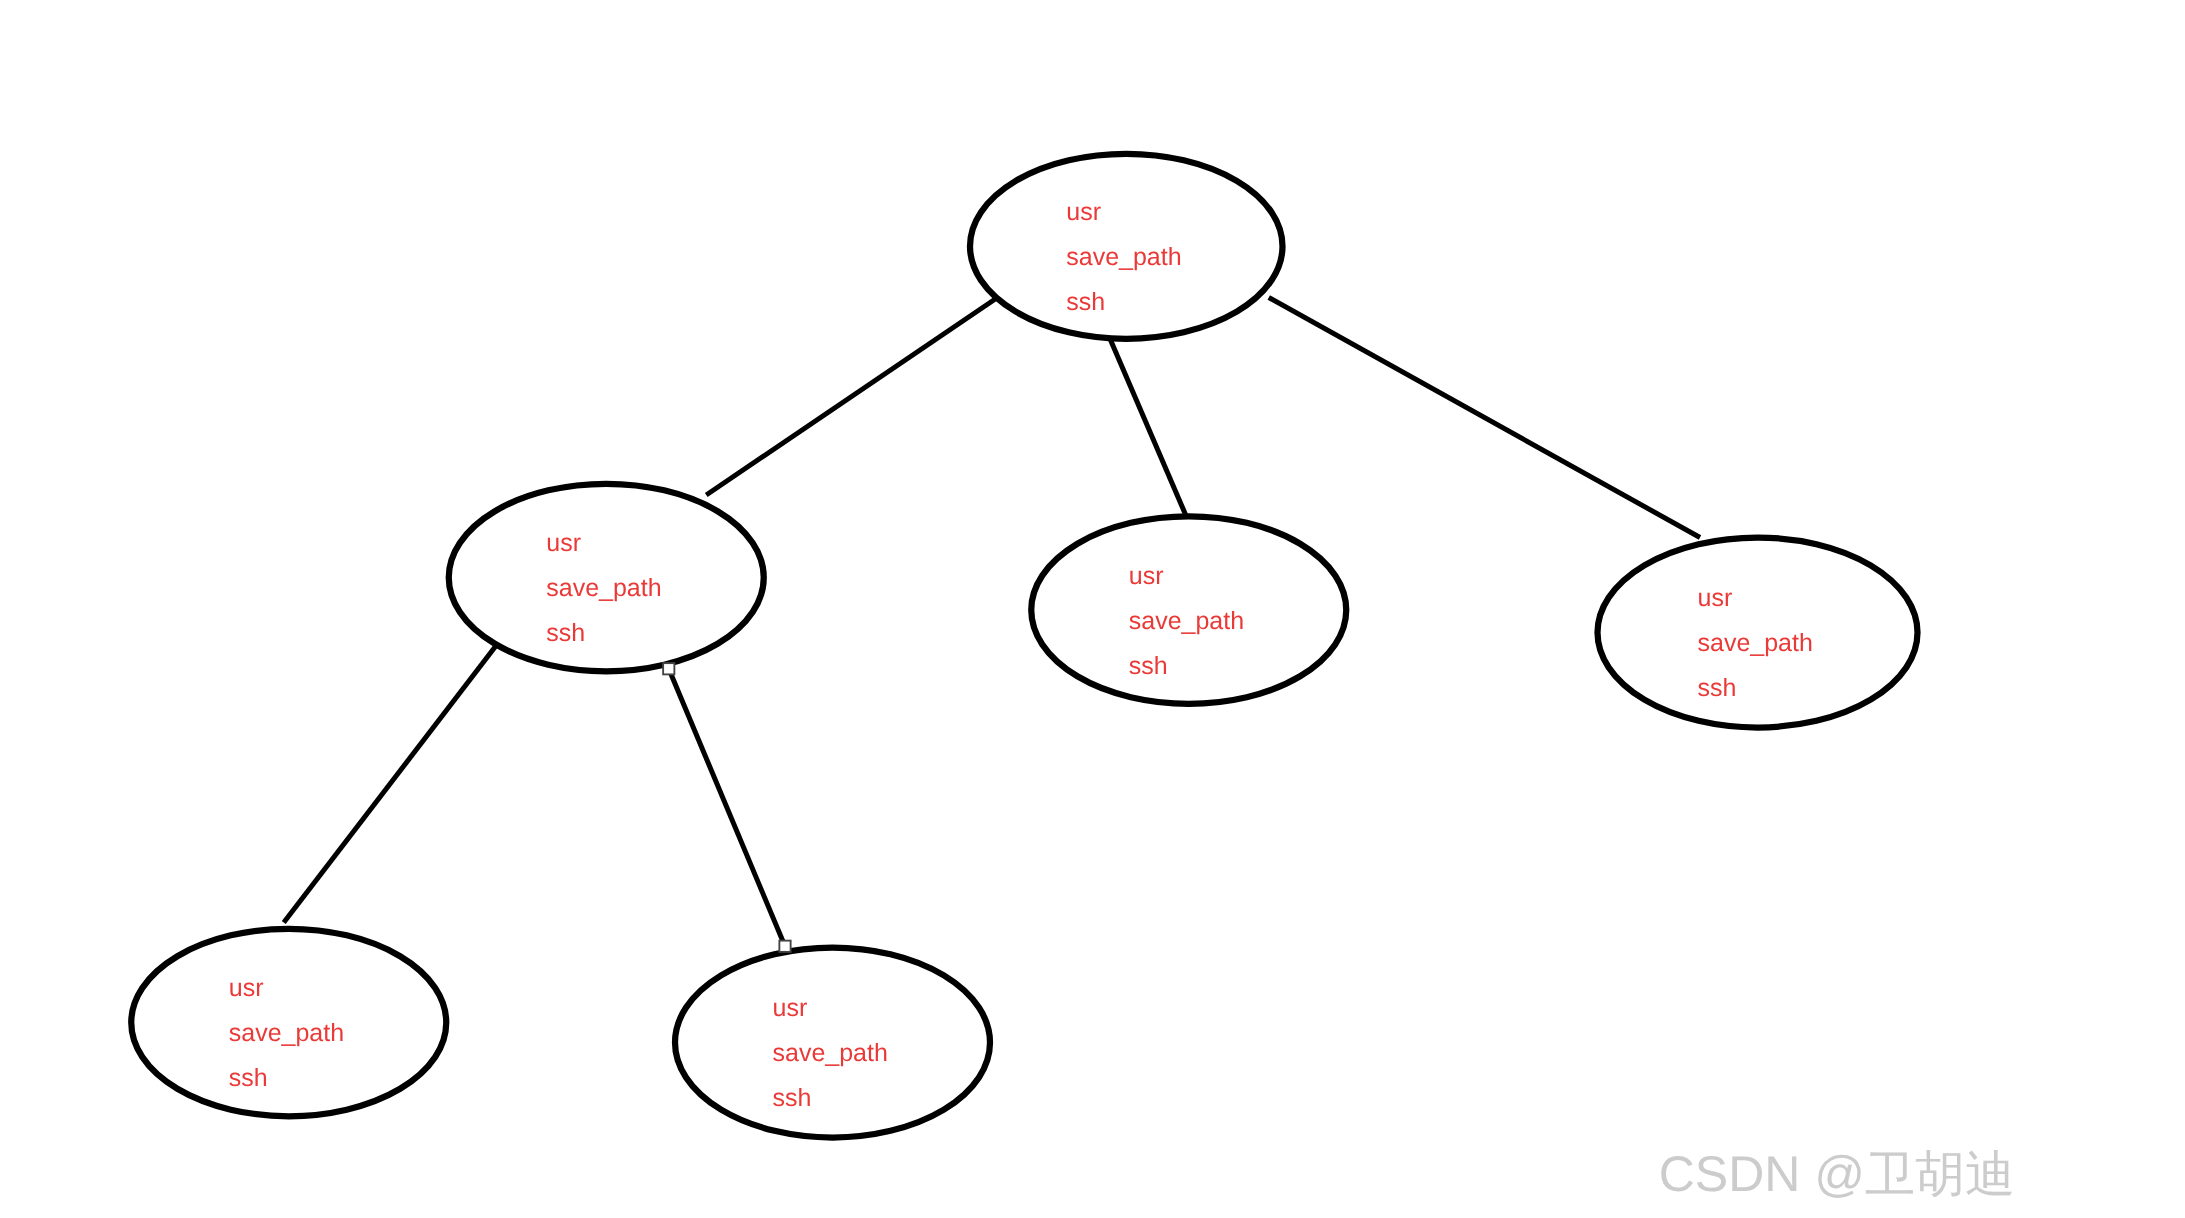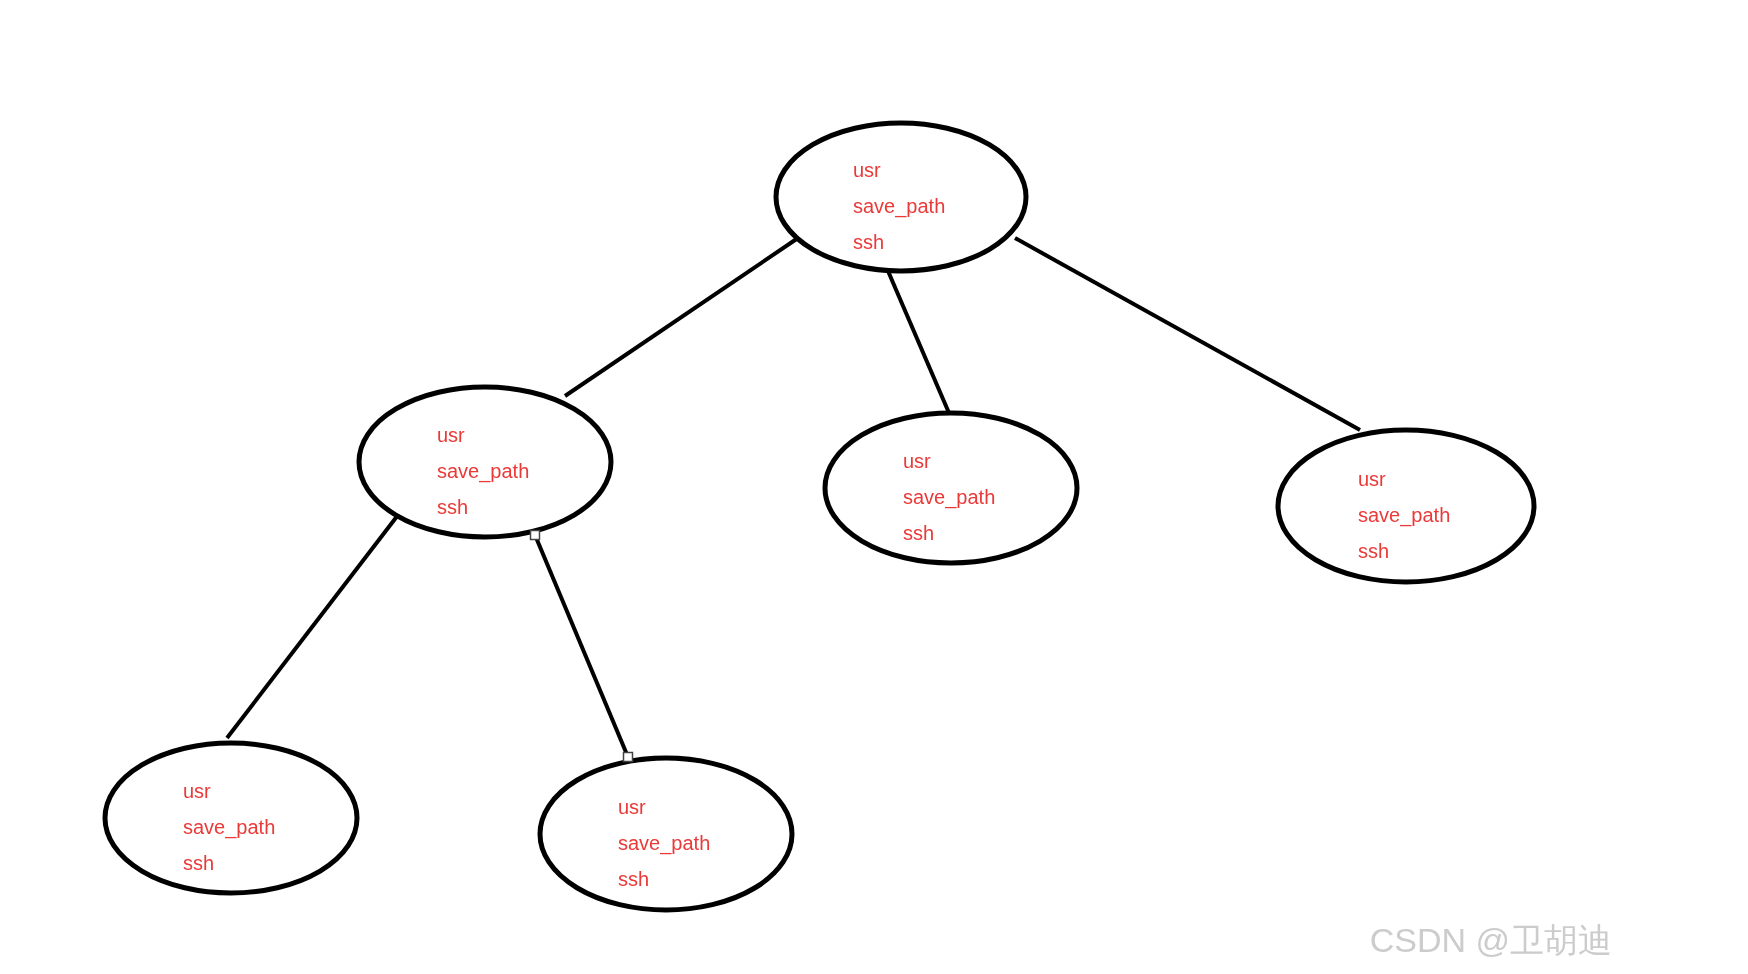--- a/index.html
+++ b/index.html
@@ -32,21 +32,21 @@
   }
   .handle-rect {
     fill: #ffffff;
     stroke: #444444;
     stroke-width: 1.5px;
   }
   .watermark {
     position: absolute;
     top: 922px;
     right: 4px;
-    font-size: 34px;
+    font-size: 40px;
     line-height: 36px;
     color: #cccccc;
     text-shadow: 1px 1px 1px rgba(255,255,255,0.9);
     white-space: nowrap;
     user-select: none;
   }
 </style>
 </head>
 <body>
 

